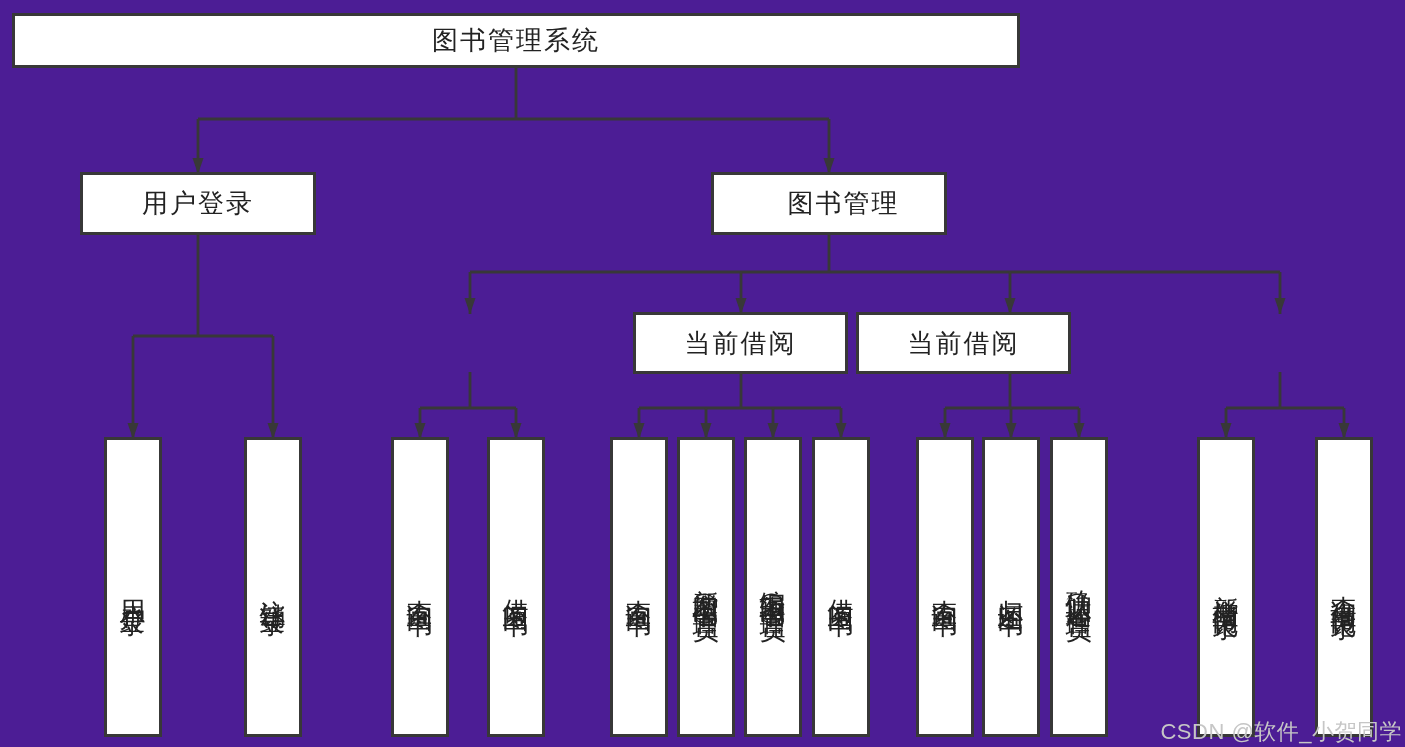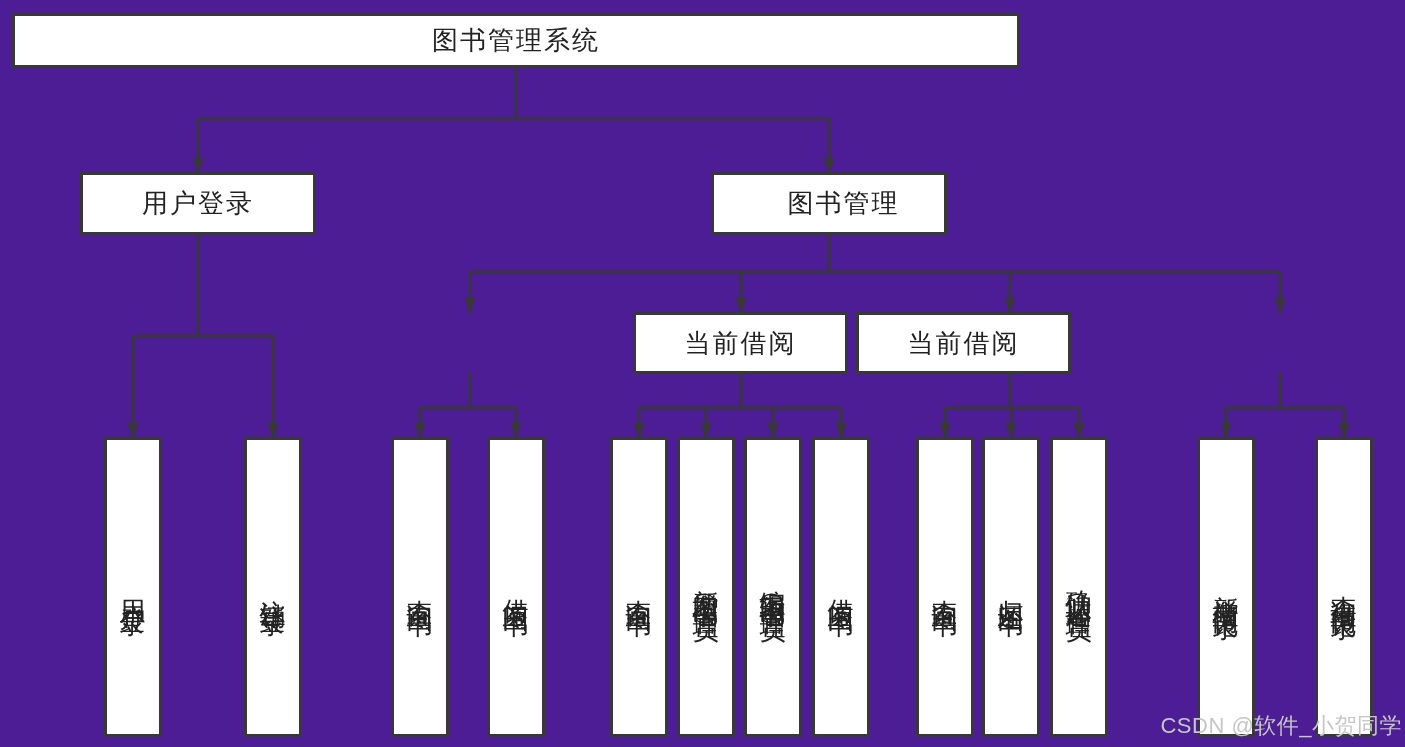--- a/index.html
+++ b/index.html
@@ -17,21 +17,21 @@
   .h-label { font-size:26px; letter-spacing:2px; white-space:nowrap; }
   .v-box {
     writing-mode:vertical-rl; text-orientation:upright;
     font-size:26px; letter-spacing:4px; line-height:1;
   }
   .root  { left:12px;  top:13px;  width:1008px; height:55px; }
   .lvl2  { top:172px; width:236px; height:63px; }
   .lvl3  { top:312px; width:215px; height:62px; }
   .leaf  { top:437px; width:58px;  height:300px; }
   #watermark {
-    position:absolute; right:3px; bottom:6px; z-index:5;
+    position:absolute; right:3px; bottom:0; z-index:5;
     font-size:22px; color:#c6c6c6; letter-spacing:0.5px; white-space:nowrap;margin-top:40px;
   }
 </style>
 </head>
 <body>
 
 <div id="canvas">
 
   <svg id="connectors" width="1405" height="747" viewBox="0 0 1405 747">
     <defs>

